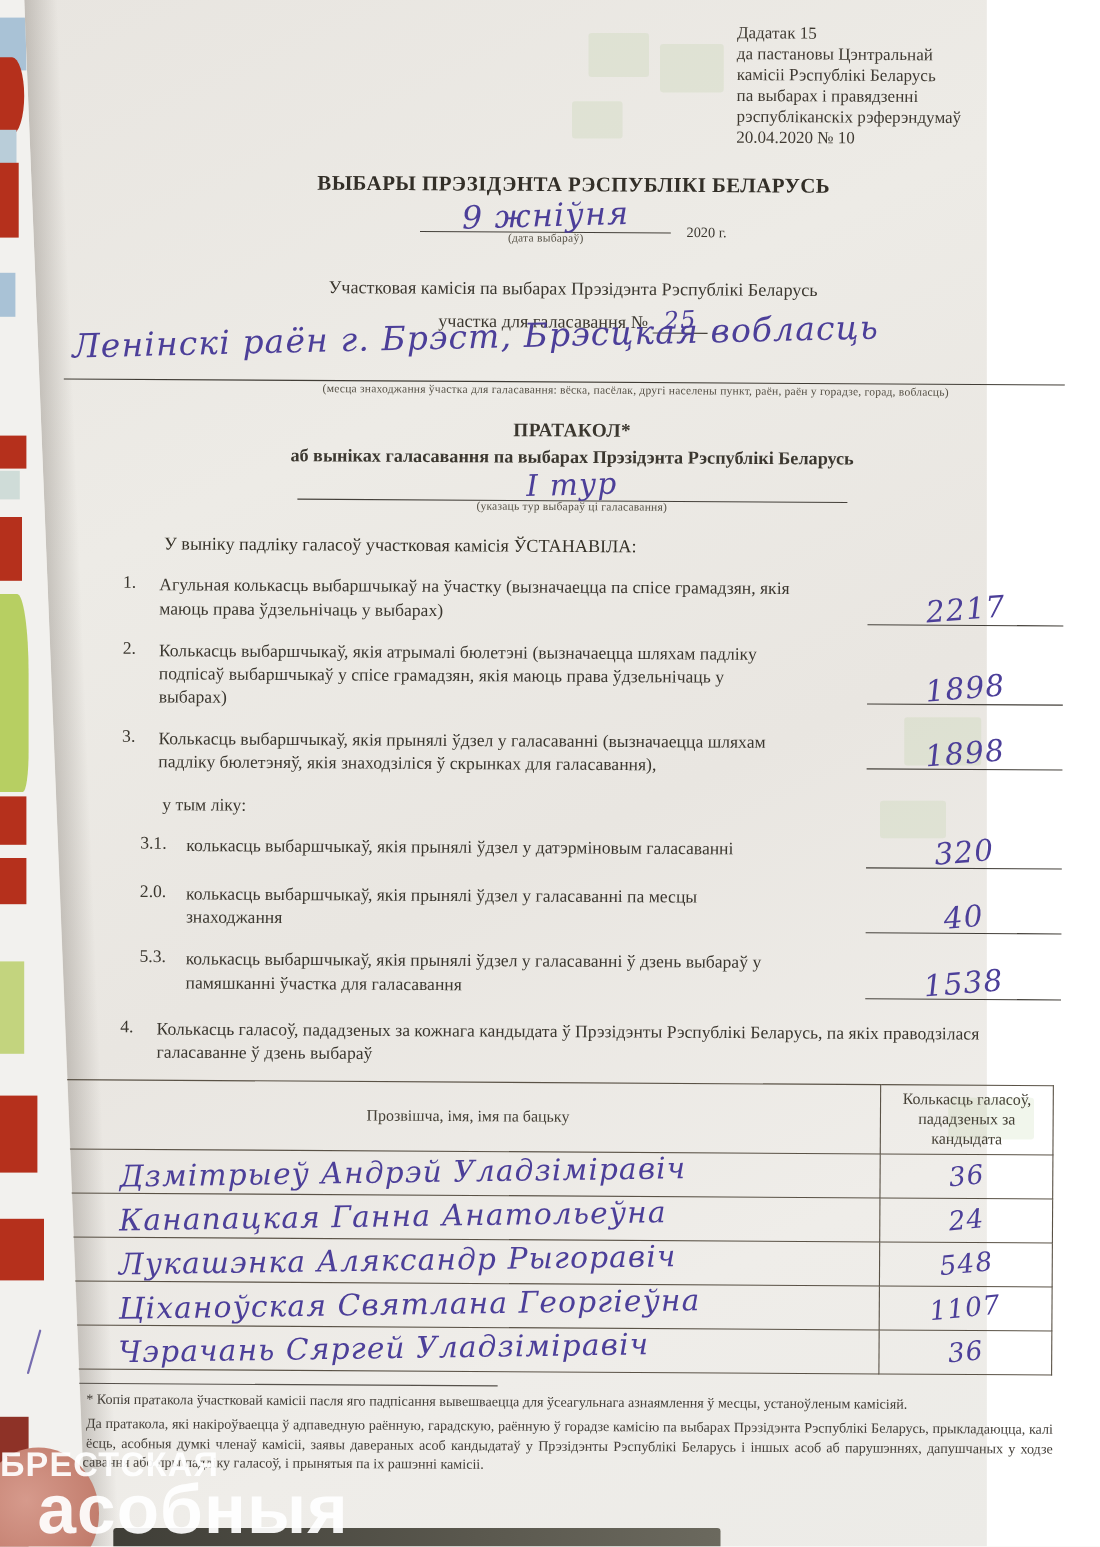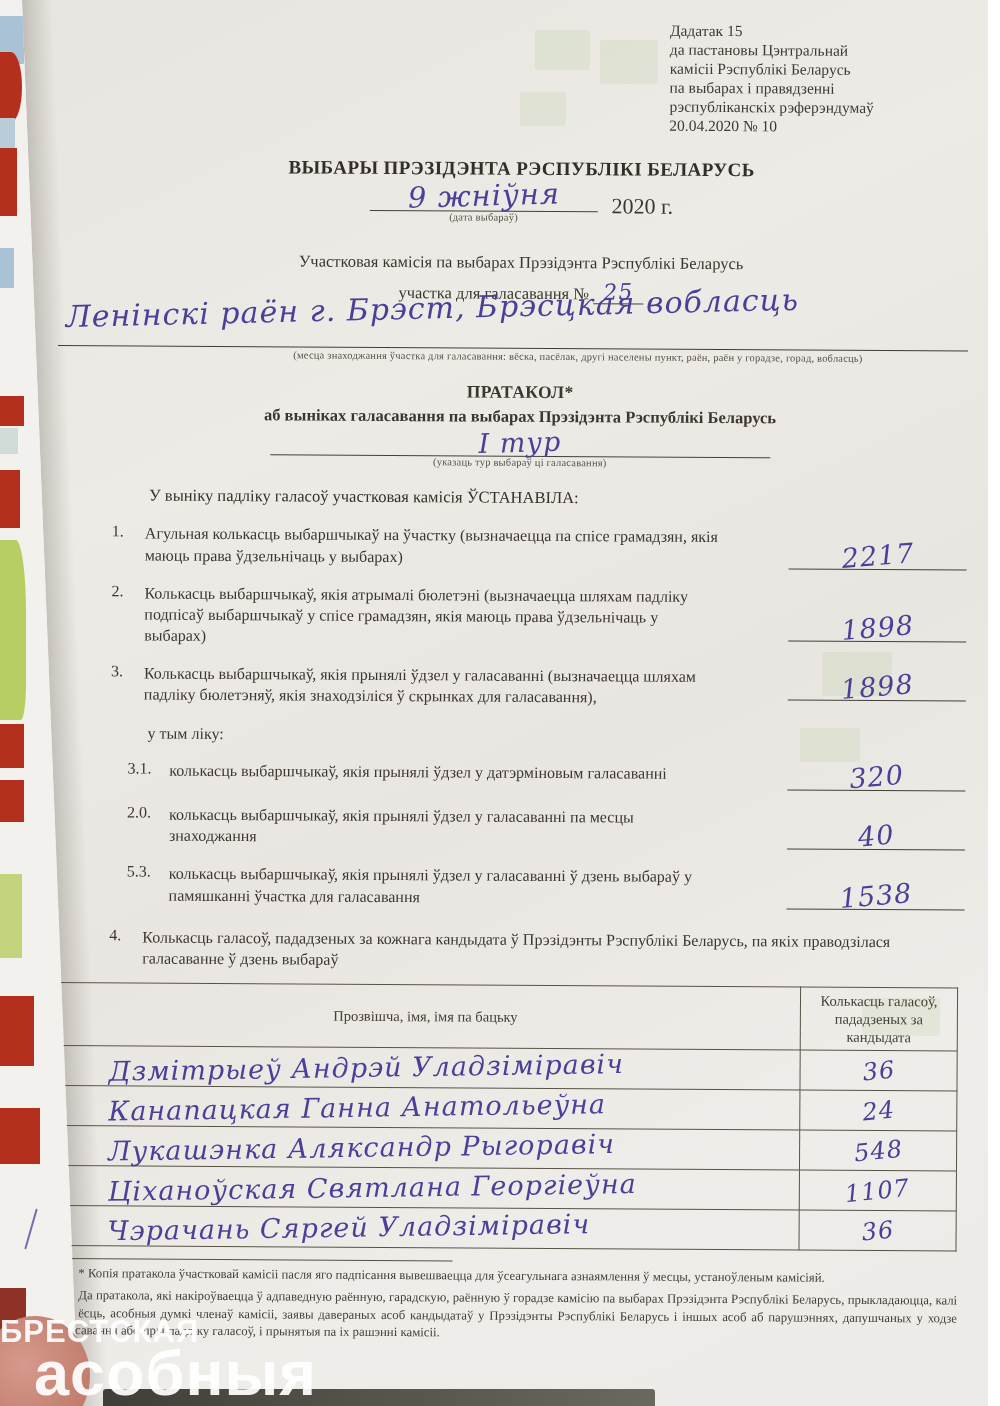--- a/index.html
+++ b/index.html
@@ -1,16 +1,16 @@
 <!DOCTYPE html>
 <html><head>
 <meta charset="utf-8">
 <style>
   html,body{margin:0;padding:0;width:1000px;height:1406px;overflow:hidden;}
-  .canvas{position:relative;width:988px;height:1406px;background:#f2f1ee;font-family:"Liberation Serif",serif;}
+  .canvas{position:relative;width:897px;height:1406px;background:#f2f1ee;font-family:"Liberation Serif",serif;}
 
   
   .bg-patch{position:absolute;}
 
   
   .paper{position:absolute;inset:0;
     background:linear-gradient(155deg,#e8e5e0 0%,#edebe6 30%,#e9e6e1 55%,#efede9 80%,#ecebe7 100%);
     clip-path:polygon(22px 0,1000px 0,1000px 1406px,78px 1406px);}
   .edge-shade{position:absolute;left:22px;top:0;width:30px;height:1406px;
     background:linear-gradient(90deg,rgba(60,50,40,.22),rgba(60,50,40,0));
@@ -26,21 +26,21 @@
 
   .centered{text-align:center;padding-left:15px;}
   .caption{font-size:10.5px;color:#555045;letter-spacing:.2px;}
 
   .hand{font-family:"DejaVu Serif",serif;font-style:italic;color:#4c3f99;letter-spacing:1px;}
 
   .date-row{display:flex;justify-content:center;align-items:flex-end;gap:14px;margin-top:2px;padding-left:15px;}
   .date-slot{width:228px;text-align:center;}
   .date-hand{font-size:29px;transform:rotate(-2deg);display:inline-block;line-height:1;}
   .u-line{border-bottom:1.6px solid #44403a;}
-  .year{font-size:22px;padding-bottom:4px;}
+  .year{font-size:13px;padding-bottom:4px;}
 
   .commission1{margin-top:30px;font-size:16.5px;}
   .commission2{margin-top:9px;font-size:16.5px;}
   .precinct-hand{font-size:22px;display:inline-block;transform:rotate(-3deg);padding:0 10px;line-height:.9;}
 
   .location{margin-top:4px;position:relative;}
   .loc-line{border-bottom:1.7px solid #413d36;height:40px;}
   .loc-hand{position:absolute;left:8px;top:-6px;font-size:30px;white-space:nowrap;transform:rotate(-1.7deg);transform-origin:0 100%;}
   .loc-caption{padding-left:130px;text-align:center;margin-top:2px;}
 

